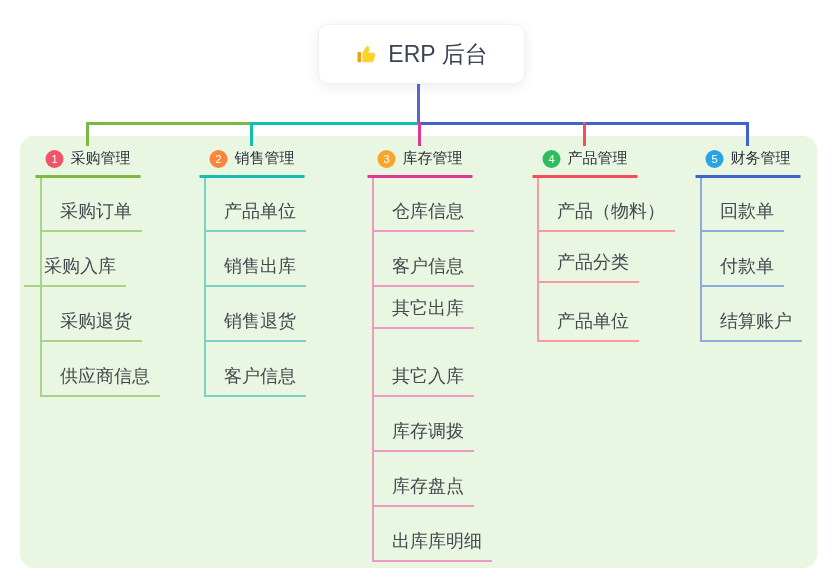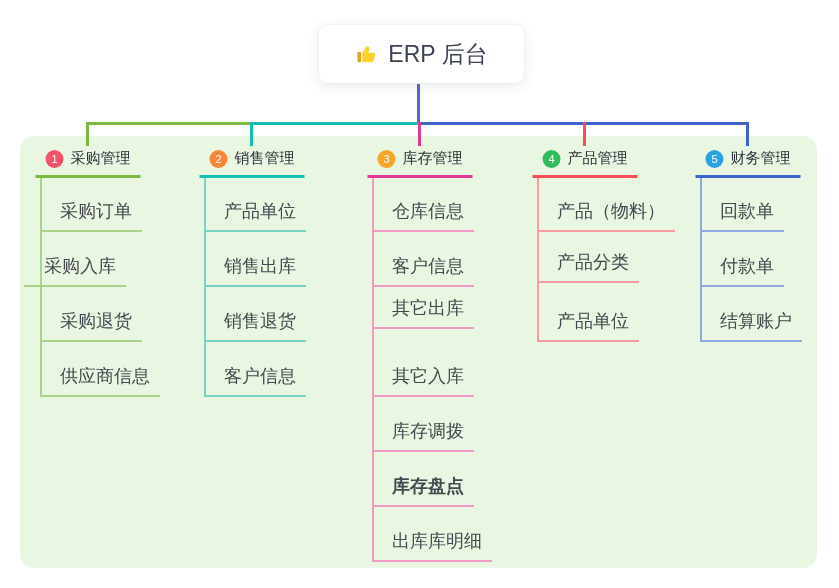--- a/index.html
+++ b/index.html
@@ -89,21 +89,21 @@
       <div class="branch" style="left: 420px; top: 149px; border-bottom-color: rgb(224, 56, 150);">
         <span class="badge" style="background: rgb(247, 166, 42);">3</span>
         <span>库存管理</span>
       </div>
       <div class="trunk" style="left: 372px; top: 177px; height: 385px; background: rgb(238, 154, 196);"></div>
       <div class="child" style="left: 372px; top: 193px; border-bottom-color: rgb(238, 154, 196);">仓库信息</div>
       <div class="child" style="left: 372px; top: 248px; border-bottom-color: rgb(238, 154, 196);">客户信息</div>
       <div class="child" style="left: 372px; top: 290px; border-bottom-color: rgb(238, 154, 196);">其它出库</div>
       <div class="child" style="left: 372px; top: 358px; border-bottom-color: rgb(238, 154, 196);">其它入库</div>
       <div class="child" style="left: 372px; top: 413px; border-bottom-color: rgb(238, 154, 196);">库存调拨</div>
-      <div class="child" style="left: 372px; top: 468px; border-bottom-color: rgb(238, 154, 196); font-weight: bold;">库存盘点</div>
+      <div class="child" style="left: 372px; top: 468px; border-bottom-color: rgb(238, 154, 196);">库存盘点</div>
       <div class="child" style="left: 372px; top: 523px; border-bottom-color: rgb(238, 154, 196);">出库库明细</div>
       <div class="branch" style="left: 585px; top: 149px; border-bottom-color: rgb(246, 77, 87);">
         <span class="badge" style="background: rgb(46, 189, 95);">4</span>
         <span>产品管理</span>
       </div>
       <div class="trunk" style="left: 537px; top: 177px; height: 165px; background: rgb(247, 155, 161);"></div>
       <div class="child" style="left: 537px; top: 193px; border-bottom-color: rgb(247, 155, 161);">产品（物料）</div>
       <div class="child" style="left: 537px; top: 244px; border-bottom-color: rgb(247, 155, 161);">产品分类</div>
       <div class="child" style="left: 537px; top: 303px; border-bottom-color: rgb(247, 155, 161);">产品单位</div>
       <div class="branch" style="left: 748px; top: 149px; border-bottom-color: rgb(62, 99, 203);">

